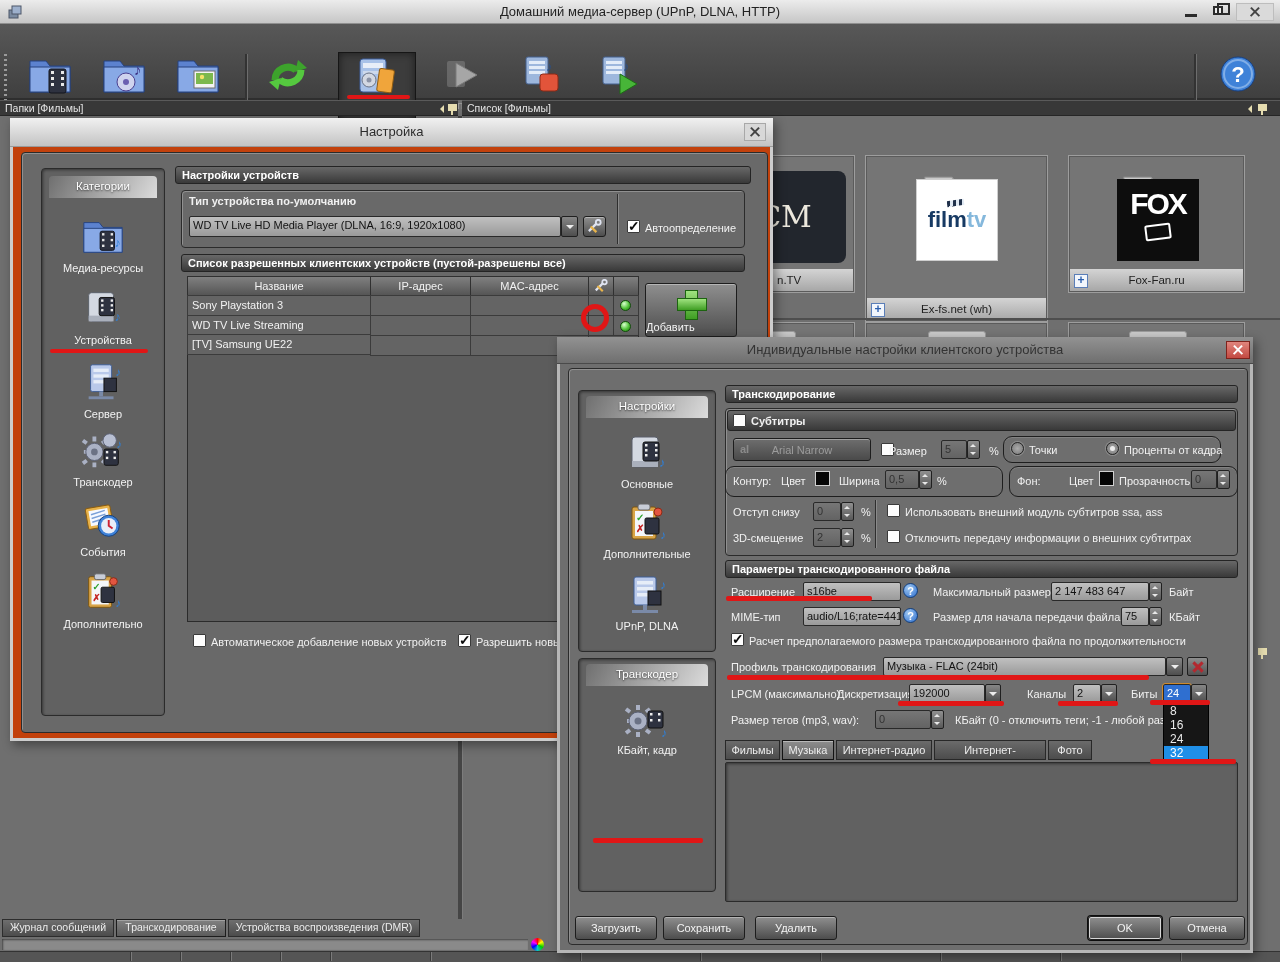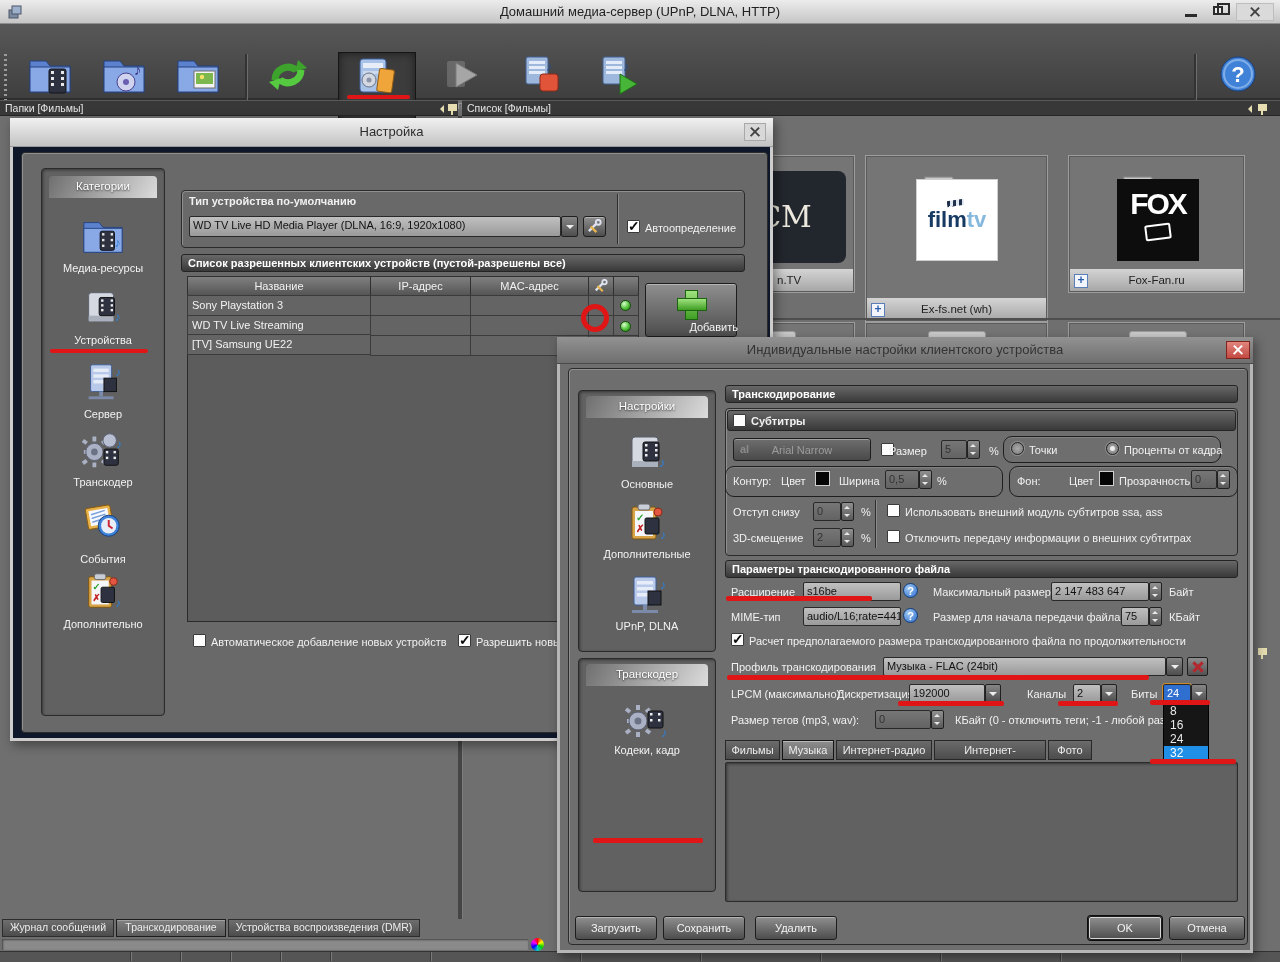--- a/index.html
+++ b/index.html
@@ -41,21 +41,21 @@
 .pfold{position:absolute}
 
 .btab{position:absolute;top:919px;height:18px;background:linear-gradient(#6e6e6e,#4c4c4c);border:1px solid #2d2d2d;color:#ececec;font-size:10.5px;line-height:15px;text-align:center}
 .btab.active{background:linear-gradient(#818181,#5c5c5c);border-color:#1d1d1d;box-shadow:inset 0 1px 0 #a0a0a0}
 #statusfld{left:2px;top:939px;width:526px;height:11px;background:#8a8a8a;box-shadow:inset 1px 1px 2px rgba(0,0,0,.5)}
 #rainbow{left:531px;top:938px;width:13px;height:13px;border-radius:50%;background:conic-gradient(#f00,#ff0,#0c0,#0cc,#00f,#f0f,#f00)}
 #strip{left:0;top:951px;width:1280px;height:11px;background:#555;border-top:1px solid #333}
 .sdiv{position:absolute;top:952px;width:1px;height:9px;background:#3a3a3a;box-shadow:1px 0 0 #7b7b7b}
 
 .dlg{position:absolute;box-shadow:3px 4px 10px rgba(0,0,0,.4)}
-#sdlg{left:10px;top:118px;width:763px;height:623px;background:#0f172a;border:3px solid #cdcdcd;border-top:none;z-index:10}
+#sdlg{left:10px;top:118px;width:763px;height:623px;background:#c2410c;border:3px solid #cdcdcd;border-top:none;z-index:10}
 #sdlg .dtitle{position:absolute;left:-3px;top:0;width:763px;height:29px;background:linear-gradient(#f1f1f1,#c3c3c3);border-bottom:1px solid #9a9a9a;color:#2c2c2c;font-size:13px;text-align:center;line-height:28px}
 #ddlg{left:557px;top:337px;width:696px;height:616px;background:#6e6e6e;border:3px solid #b6b6b6;border-top:none;z-index:20}
 #ddlg .dtitle{position:absolute;left:-3px;top:0;width:696px;height:27px;background:linear-gradient(#929292,#6f6f6f);border-bottom:1px solid #4a4a4a;color:#333;font-size:13px;text-align:center;line-height:26px}
 .xsilver{position:absolute;width:22px;height:18px;background:#d8d8d8;border:1px solid #a8a8a8}
 .xred{position:absolute;width:24px;height:18px;background:linear-gradient(#e0857d,#c34a42);border:1px solid #7e231d}
 .xred::before,.xred::after{background:#fff}
 .panel{position:absolute;border:1px solid #2b2b2b;box-shadow:inset 1px 1px 0 #909090;border-radius:4px}
 .insetp{position:absolute;background:#616161;border:1px solid #2b2b2b;box-shadow:inset 1px 1px 3px rgba(0,0,0,.45);border-radius:4px}
 .cathdr{position:absolute;height:22px;border-radius:4px 4px 0 0;background:linear-gradient(120deg,#6f6f6f,#dcdcdc);color:#fff;font-size:11.5px;line-height:21px;text-align:center;text-shadow:0 1px 2px rgba(0,0,0,.65)}
 .grpbar{position:absolute;height:18px;background:linear-gradient(#686868,#393939);border:1px solid #242424;border-radius:3px;color:#fff;font-weight:bold;font-size:11px;line-height:16px;padding-left:6px}
@@ -374,36 +374,37 @@
       <svg width="44" height="44" viewBox="0 0 46 44">
           <g transform="rotate(-10 19 19)">
             <rect x="6" y="8" width="26" height="22" rx="2" fill="#e8b24a" stroke="#8a5c10"></rect>
             <rect x="9" y="11" width="20" height="16" fill="#f6f9ff"></rect>
             <path d="M11 15l15-2M11 19l15-2M11 23l11-1.5" stroke="#7aa0d8" stroke-width="1.5" fill="none"></path>
           </g>
           <circle cx="29" cy="28" r="11" fill="#3f82d8" stroke="#14407e"></circle>
           <circle cx="29" cy="28" r="8" fill="#e8eef8"></circle>
           <path d="M29 22v6l4 3" stroke="#c23" stroke-width="2" fill="none"></path>
         </svg>
-      <div style="margin-top:9px">События</div>
+      <div style="margin-top:2px">События</div>
     </div>
     <div class="catitem" style="left:28px;top:452px;width:124px">
       <svg width="44" height="44" viewBox="0 0 46 44">
           <rect x="8" y="6" width="24" height="32" rx="2" fill="#d8a447" stroke="#7c5510"></rect>
           <rect x="11" y="10" width="18" height="25" fill="#f4f6fa"></rect>
           <rect x="14" y="3" width="12" height="6" rx="2" fill="#c8cdd8" stroke="#666"></rect>
           <text x="12" y="20" font-size="10" font-weight="bold" fill="#2da12b">✓</text>
           <text x="12" y="31" font-size="10" font-weight="bold" fill="#c42222">✗</text>
           <rect x="21" y="17" width="14" height="16" rx="1.5" fill="#2e3240" stroke="#111"></rect>
           <circle cx="34" cy="11" r="4" fill="#e25540" stroke="#8e2a16"></circle>
           <text x="36" y="38" font-size="12" font-weight="bold" fill="#2f7fd6">♪</text>
         </svg>
       <div style="margin-top:2px">Дополнительно</div>
     </div>
 
+    <div class="grpbar" style="left:162px;top:48px;width:576px"><span>Настройки устройств</span></div>
     <div class="panel" style="left:168px;top:72px;width:564px;height:58px"></div>
     <div class="t b" style="left:176px;top:77px">Тип устройства по-умолчанию</div>
     <div class="fld" style="left:176px;top:98px;width:372px;height:21px">WD TV Live HD Media Player (DLNA, 16:9, 1920x1080)</div>
     <div class="dd" style="left:548px;top:98px;height:21px"></div>
     <div class="btn" style="left:570px;top:98px;width:23px;height:21px"><svg width="15" height="15" viewBox="0 0 16 16" style="margin-top:2px">
           <path d="M2 13l8-8" stroke="#dfe3f0" stroke-width="2.5"></path>
           <circle cx="12" cy="3.5" r="2.6" fill="none" stroke="#dfe3f0" stroke-width="2"></circle>
           <path d="M4 8l6 6" stroke="#e8b44a" stroke-width="2.5"></path>
         </svg></div>
     <div class="vline" style="left:604px;top:76px;height:50px"></div>
@@ -435,21 +436,21 @@
     <div class="tblc" style="left:575px;top:197px;width:26px;height:21px"></div>
     <div class="tblc" style="left:600px;top:197px;width:26px;height:21px"></div>
     <div class="led" style="left:607px;top:203px"></div>
     <div class="tblc" style="left:174px;top:216px;width:184px;height:21px">[TV] Samsung UE22</div>
     <div class="tblc" style="left:357px;top:217px;width:101px;height:21px"></div>
     <div class="tblc" style="left:457px;top:217px;width:119px;height:21px"></div>
 
     <div class="btn" style="left:632px;top:165px;width:92px;height:54px">
       <div style="position:absolute;left:39px;top:6px;width:13px;height:30px;background:linear-gradient(#9fe27f,#3f9e23);border:1px solid #1d6410"></div>
       <div style="position:absolute;left:31px;top:14px;width:30px;height:13px;background:linear-gradient(#9fe27f,#3f9e23);border:1px solid #1d6410"></div>
-      <div style="position:absolute;left:0;top:37px;width:92px;text-align:right">Добавить</div>
+      <div style="position:absolute;left:0;top:37px;width:92px;text-align:left">Добавить</div>
     </div>
 
     <div class="cbx" style="left:180px;top:516px"></div>
     <div class="t" style="left:198px;top:518px">Автоматическое добавление новых устройств</div>
     <div class="cbx ck" style="left:445px;top:516px"></div>
     <div class="t" style="left:463px;top:518px">Разрешить новых</div>
   </div>
 
   <div id="ddlg" class="dlg">
     <div class="dtitle"><span>Индивидуальные настройки клиентского устройства</span></div>
@@ -512,21 +513,21 @@
           <circle cx="14" cy="24" r="3.5" fill="#6b7285"></circle>
           <rect x="24" y="14" width="15" height="17" rx="2" fill="#2e3240" stroke="#111"></rect>
           <g fill="#eee">
             <rect x="26" y="16" width="2.5" height="2.5"></rect>
             <rect x="26" y="22" width="2.5" height="2.5"></rect>
             <rect x="34" y="16" width="2.5" height="2.5"></rect>
             <rect x="34" y="22" width="2.5" height="2.5"></rect>
           </g>
           <text x="37" y="40" font-size="12" font-weight="bold" fill="#2f7fd6">♪</text>
         </svg>
-      <div>Кодеки, кадр</div>
+      <div>КБайт, кадр</div>
     </div>
 
     <div class="grpbar" style="left:165px;top:48px;width:513px"><span>Транскодирование</span></div>
 
     <div class="panel" style="left:165px;top:71px;width:513px;height:148px"></div>
     <div class="grpbar" style="left:167px;top:73px;width:509px;height:21px"></div>
     <div class="cbx" style="left:173px;top:77px"></div>
     <div class="t b" style="left:191px;top:78px">Субтитры</div>
     <div class="btn" style="left:173px;top:101px;width:138px;height:23px;background:linear-gradient(#6e6e6e,#4a4a4a);color:#9c9c9c">
       <span style="position:absolute;left:6px;top:4px;color:#8b8b8b;font-weight:bold">aI</span>

